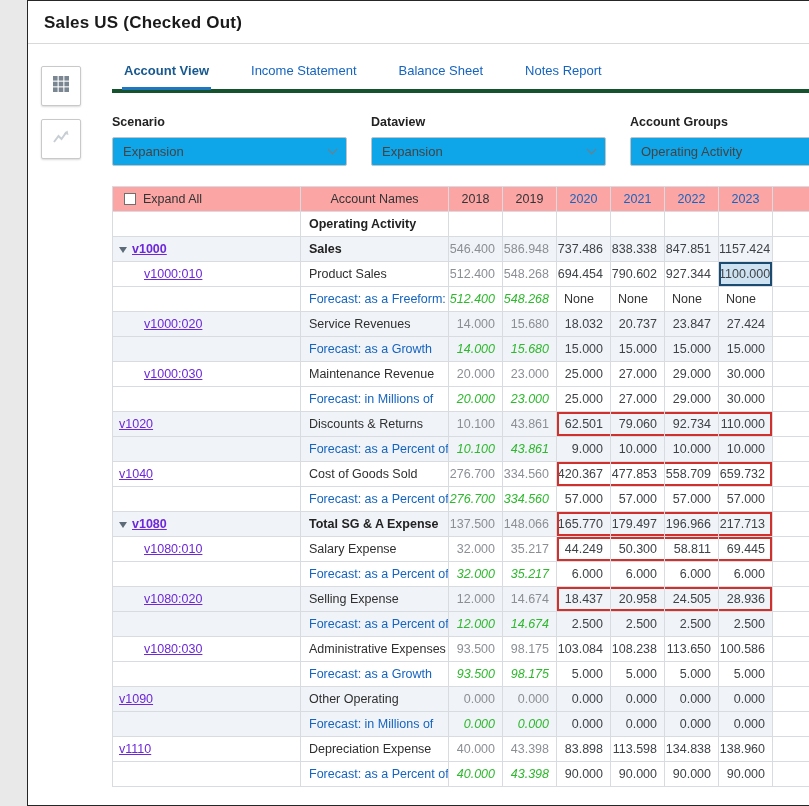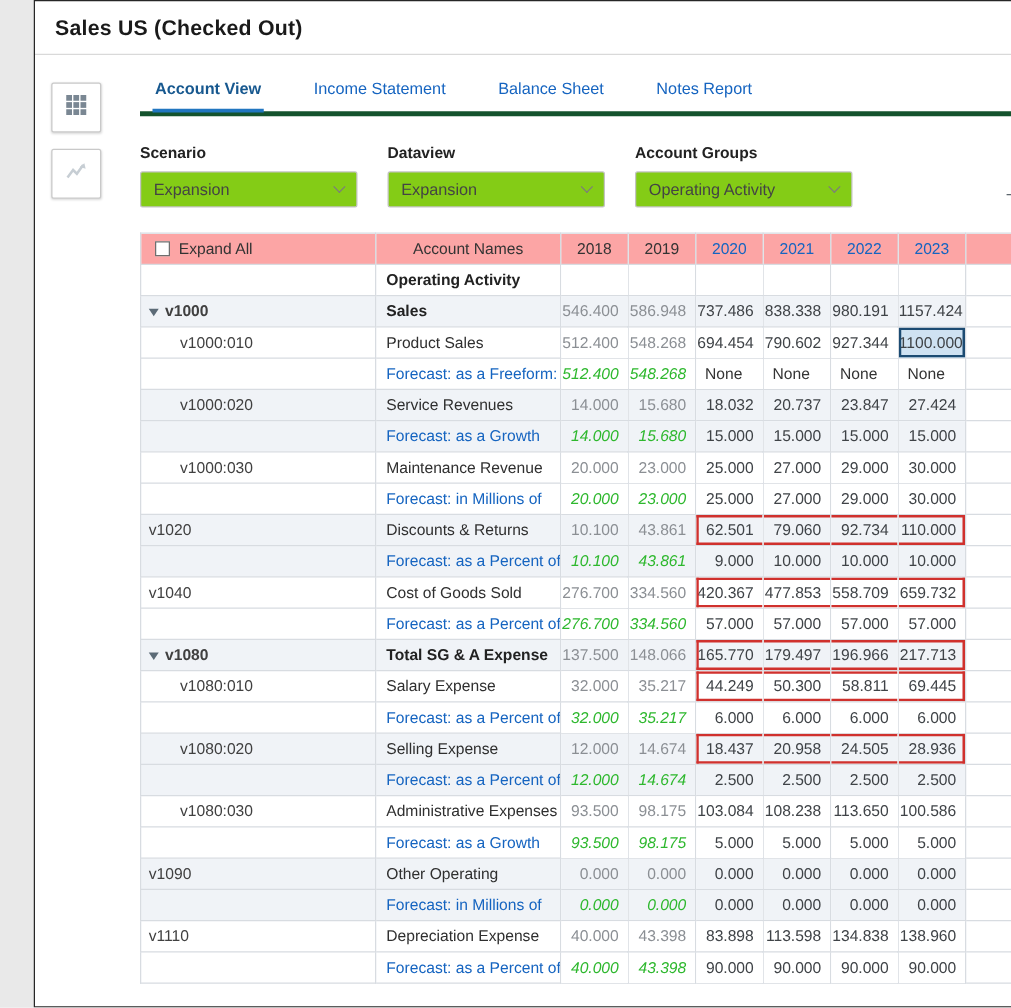--- a/index.html
+++ b/index.html
@@ -23,22 +23,22 @@
   .content { flex: 1; padding: 14px 13px 0 0; min-width: 0; }
 
   .tabs { display: flex; gap: 38px; border-bottom: 4px solid #14532d; padding-left: 10px; }
   .tab { font-size: 13px; color: var(--link, #2e7cc3); padding: 5px 2px 9px; cursor: pointer; }
   .tab.active { color: #17588f; font-weight: bold; border-bottom: 3px solid #2176c0; margin-bottom: -1px; }
 
   .filters { display: flex; margin-top: 22px; align-items: flex-start; }
   .filter { margin-right: 24px; }
   .filter .flabel { display: block; font-size: 12.5px; font-weight: bold; color: #222; margin-bottom: 8px; }
   .select {
-    width: 174px; height: 29px; border: 1px solid #c3c3c3; border-radius: 2px;
-    background: #84cc16; display: flex; align-items: center; justify-content: space-between;
+    width: 235px; height: 29px; border: 1px solid #c3c3c3; border-radius: 2px;
+    background: #0ea5e9; display: flex; align-items: center; justify-content: space-between;
     padding: 0 10px; font-size: 13px; color: #444; cursor: pointer;
   }
   .chev { width: 7px; height: 7px; border-right: 1.6px solid #7c7c7c; border-bottom: 1.6px solid #7c7c7c; transform: rotate(45deg); margin-top: -4px; }
   .go-arrow { margin-left: auto; align-self: flex-end; padding-bottom: 3px; font-size: 21px; font-weight: bold; color: #5d666e; cursor: pointer; line-height: 1; }
 
   table.grid { margin-top: 20px; border-collapse: collapse; table-layout: fixed; width: 710px; }
   table.grid col.c-code   { width: 188px; }
   table.grid col.c-name   { width: 148px; }
   table.grid col.c-year   { width: 54px; }
   table.grid col.c-fill   { width: 50px; }
@@ -48,21 +48,21 @@
   }
   table.grid { border: 1px solid #b4bac0; }
   thead th { background: #fca5a5; color: #333; font-weight: normal; height: 27px; text-align: center; }
   th.h-expand { text-align: left; padding-left: 11px; }
   th.h-year.future { color: var(--link, #1564c0); cursor: pointer; }
   .cb { width: 12px; height: 12px; border: 1px solid #6f6f6f; background: #fff; display: inline-block; margin-right: 7px; vertical-align: -2px; cursor: pointer; }
 
   tr.shade td { background: #f0f3f7; }
   td { background: #fff; }
 
-  td.code-cell { padding-left: 6px; color: #404040; }
+  td.code-cell { padding-left: 6px; color: #6d28d9; text-decoration: underline; }
   td.code-cell.ind2 { padding-left: 31px; }
   td.code-cell.parent { font-weight: bold; }
   .tri { display: inline-block; width: 0; height: 0; border-left: 4.5px solid transparent; border-right: 4.5px solid transparent; border-top: 6px solid #5c6b77; margin-right: 5px; cursor: pointer; }
 
   td.name-cell { padding-left: 8px; color: #2f2f2f; }
   td.name-cell.section, td.name-cell.parent { font-weight: bold; color: #222; }
   td.name-cell.forecast { color: var(--link, #1564c0); cursor: pointer; }
 
   td.val { text-align: right; padding-right: 7px; position: relative; }
   td.val.hist { color: #8b8f94; }
@@ -192,21 +192,21 @@
               <td class="val cur"></td>
               <td class="filler"></td>
             </tr>
             <tr class="shade">
               <td class="code-cell parent"><span class="tri"></span><span>v1000</span></td>
               <td class="name-cell parent">Sales</td>
               <td class="val hist">546.400</td>
               <td class="val hist">586.948</td>
               <td class="val cur">737.486</td>
               <td class="val cur">838.338</td>
-              <td class="val cur">980.191</td>
+              <td class="val cur">847.851</td>
               <td class="val cur">1157.424</td>
               <td class="filler"></td>
             </tr>
             <tr>
               <td class="code-cell ind2"><span>v1000:010</span></td>
               <td class="name-cell account">Product Sales</td>
               <td class="val hist">512.400</td>
               <td class="val hist">548.268</td>
               <td class="val cur">694.454</td>
               <td class="val cur">790.602</td>

